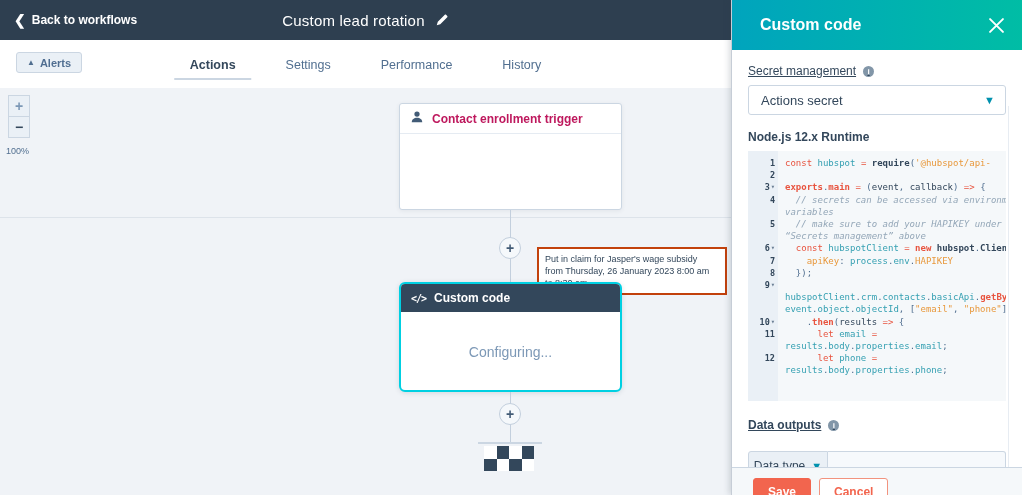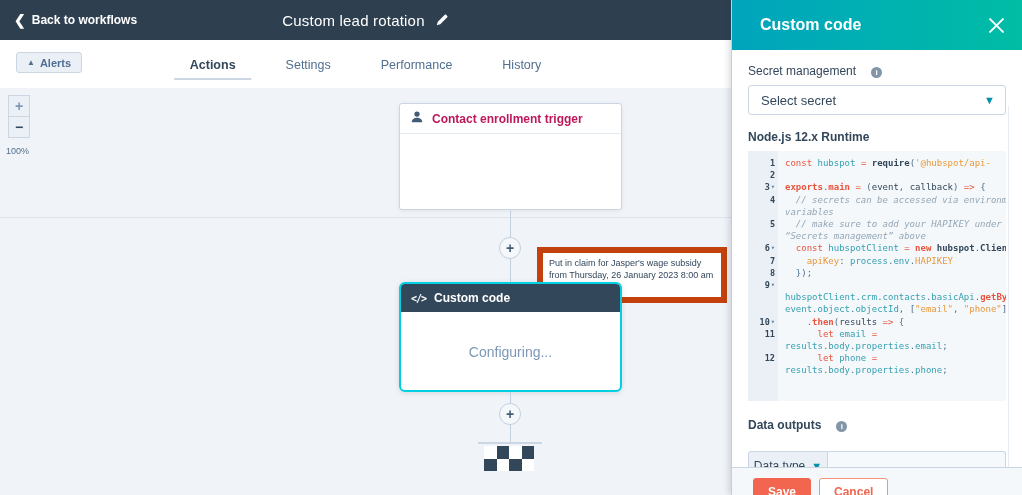--- a/index.html
+++ b/index.html
@@ -35,41 +35,41 @@
   .plus-btn { position:absolute; left:499px; width:22px; height:22px; border-radius:50%; background:#f5f8fb; border:1px solid #c3cfdd; color:#425b76; font-size:14px; font-weight:bold; display:flex; align-items:center; justify-content:center; cursor:pointer; }
 
   .trigger-card { position:absolute; left:399px; top:15px; width:223px; height:107px; background:#fff; border:1px solid #cbd6e2; border-radius:3px; box-shadow:0 1px 4px rgba(45,62,80,.08); cursor:pointer; }
   .trigger-head { height:30px; display:flex; align-items:center; gap:8px; padding:0 10px; border-bottom:1px solid #e5ebf2; }
   .trigger-title { font-size:12px; font-weight:bold; color:#be185d; }
   .trigger-body { padding:7px 13px; }
   .cond-outer { border:1px solid #e5ebf2; border-radius:2px; padding:5px; height:58px; }
   .cond-inner { border:1px solid #e5ebf2; border-radius:2px; height:100%; display:flex; align-items:center; justify-content:center; font-size:12px; color:#516f90; }
   .cond-bold { font-weight:bold; color:#33475b; }
 
-  .tooltip { position:absolute; left:537px; top:159px; width:190px; background:#fff; border:6px solid #c2410c; padding:4px 6px; font-size:9px; line-height:12px; color:#33475b; }
+  .tooltip { position:absolute; left:537px; top:159px; width:190px; background:#fff; border:2px solid #c2410c; padding:4px 6px; font-size:9px; line-height:12px; color:#33475b; }
 
   .action-card { position:absolute; left:399px; top:194px; width:223px; height:110px; background:#fff; border:2px solid #00d0e2; border-radius:6px; box-shadow:0 1px 5px rgba(45,62,80,.15); cursor:pointer; overflow:hidden; }
   .action-head { height:28px; background:#33475b; display:flex; align-items:center; gap:8px; padding:0 10px; }
   .code-glyph { color:#fff; font-family:"DejaVu Sans Mono", monospace; font-size:10px; font-weight:bold; letter-spacing:-1px; }
   .action-title { font-size:12px; font-weight:bold; color:#fff; }
   .action-body { height:80px; display:flex; align-items:center; justify-content:center; font-size:14px; color:#7c98b6; }
 
   .flag-line { position:absolute; left:478px; top:354px; width:64px; height:2px; background:#cbd6e2; }
   .flag { position:absolute; left:484px; top:358px; width:50px; height:25px; display:grid; grid-template-columns:repeat(4,1fr); grid-template-rows:repeat(2,1fr); }
   .flag .d { background:#33475b; } .flag .l { background:#fff; }
 
   
   .panel { position:absolute; left:731px; top:0; width:291px; height:495px; background:#fff; border-left:1px solid #c6cdd6; box-shadow:-2px 0 6px rgba(45,62,80,.18); }
   .panel-head { height:50px; background:linear-gradient(90deg,#00a4bd,#00bda5); display:flex; align-items:center; justify-content:space-between; padding:0 18px 0 28px; }
   .panel-title { color:#fff; font-size:16px; font-weight:bold; }
   .panel-close { cursor:pointer; display:flex; }
   .panel-body { padding:14px 16px 0 16px; position:relative; }
   .scroll-line { position:absolute; right:13px; top:56px; height:400px; width:1px; background:#e7ecf2; }
 
-  .field-label { font-size:12px; color:#33475b; display:flex; align-items:flex-end; gap:15px; }
+  .field-label { font-size:12px; color:#33475b; display:flex; align-items:center; gap:7px;text-decoration:underline; }
   .field-label.bold { font-weight:bold; }
   .info-icon { width:11px; height:11px; border-radius:50%; background:#8296a8; color:#fff; font-size:8px; font-weight:bold; display:inline-flex; align-items:center; justify-content:center; font-style:normal; }
 
   .select { margin-top:7px; height:30px; border:1px solid #cbd6e2; border-radius:3px; background:#fff; display:flex; align-items:center; justify-content:space-between; padding:0 10px 0 12px; font-size:13px; color:#33475b; cursor:pointer; }
   .caret { color:#0091ae; font-size:11px; }
 
   .runtime-label { margin-top:15px; font-size:12px; font-weight:bold; color:#33475b; }
 
   .code-editor { margin-top:7px; height:250px; background:#f5f8fa; position:relative; overflow:hidden; font-family:"DejaVu Sans Mono", monospace; font-size:9px; line-height:12.2px; padding-top:6px; cursor:text; }
   .code-editor::before { content:''; position:absolute; left:0; top:0; bottom:0; width:30px; background:#eaf0f6; }
@@ -192,21 +192,21 @@
   </div>
 
   <div class="panel-body">
     <div class="scroll-line"></div>
 
     <div class="field-label">
       <span>Secret management</span>
       <span class="info-icon">i</span>
     </div>
     <div class="select">
-      <span>Select secret</span>
+      <span>Actions secret</span>
       <span class="caret">▼</span>
     </div>
 
     <div class="runtime-label">Node.js 12.x Runtime</div>
 
     <div class="code-editor">
         <div class="code-row">
           <span class="gutter">
             <span class="lnum">1</span>
           </span>

